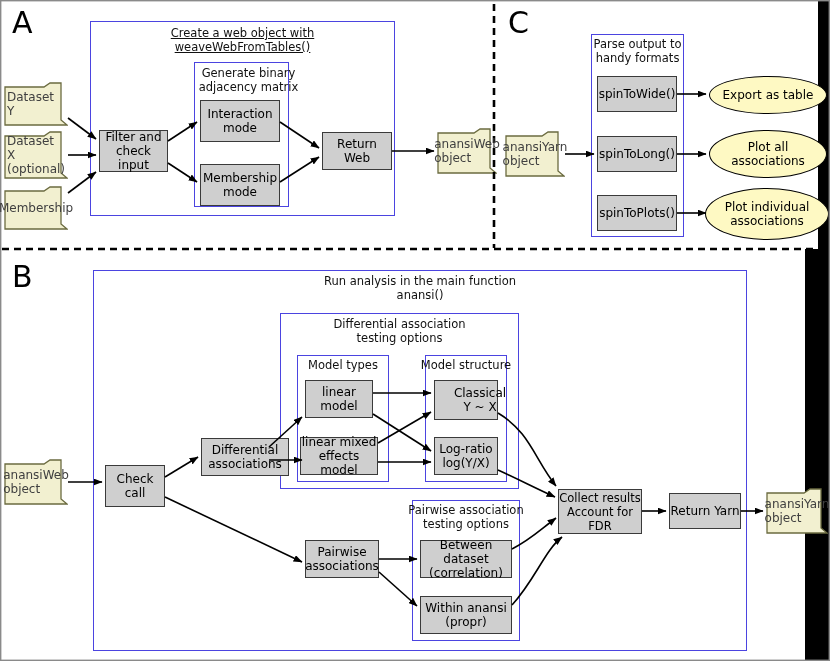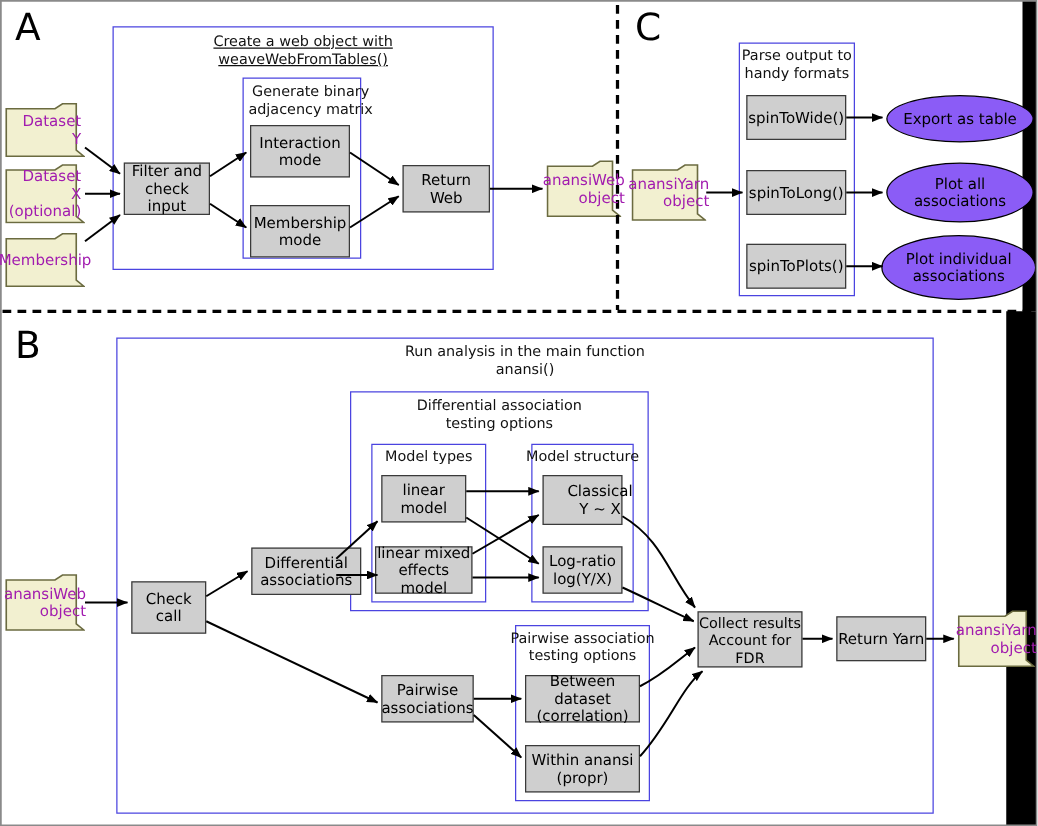--- a/index.html
+++ b/index.html
@@ -33,29 +33,29 @@
     position:absolute;background:#cfcfcf;border:1.4px solid #3a3a3a;
     box-sizing:border-box;display:flex;align-items:center;
     justify-content:center;text-align:center;
     font-size:12px;line-height:14px;color:#000;white-space:pre-line;
   }
 
   
   .fbox{
     position:absolute;box-sizing:border-box;
     display:flex;align-items:center;justify-content:center;
-    text-align:right;font-size:12px;line-height:14px;color:#a21caf;
+    text-align:left;font-size:12px;line-height:14px;color:#404040;
     white-space:pre-line;
   }
   .fbox .fshape{position:absolute;inset:0;}
   .fbox .flabel{position:relative;z-index:2;padding:0 3px;}
 
   
   .ebox{
-    position:absolute;background:#8b5cf6;border:1.5px solid #000;
+    position:absolute;background:#fef9c3;border:1.5px solid #000;
     border-radius:50%;box-sizing:border-box;
     display:flex;align-items:center;justify-content:center;
     text-align:center;font-size:12px;line-height:14px;color:#000;
     white-space:pre-line;
   }
 
   
   #edges{position:absolute;left:0;top:0;width:830px;height:661px;
          pointer-events:none;}
 </style>

